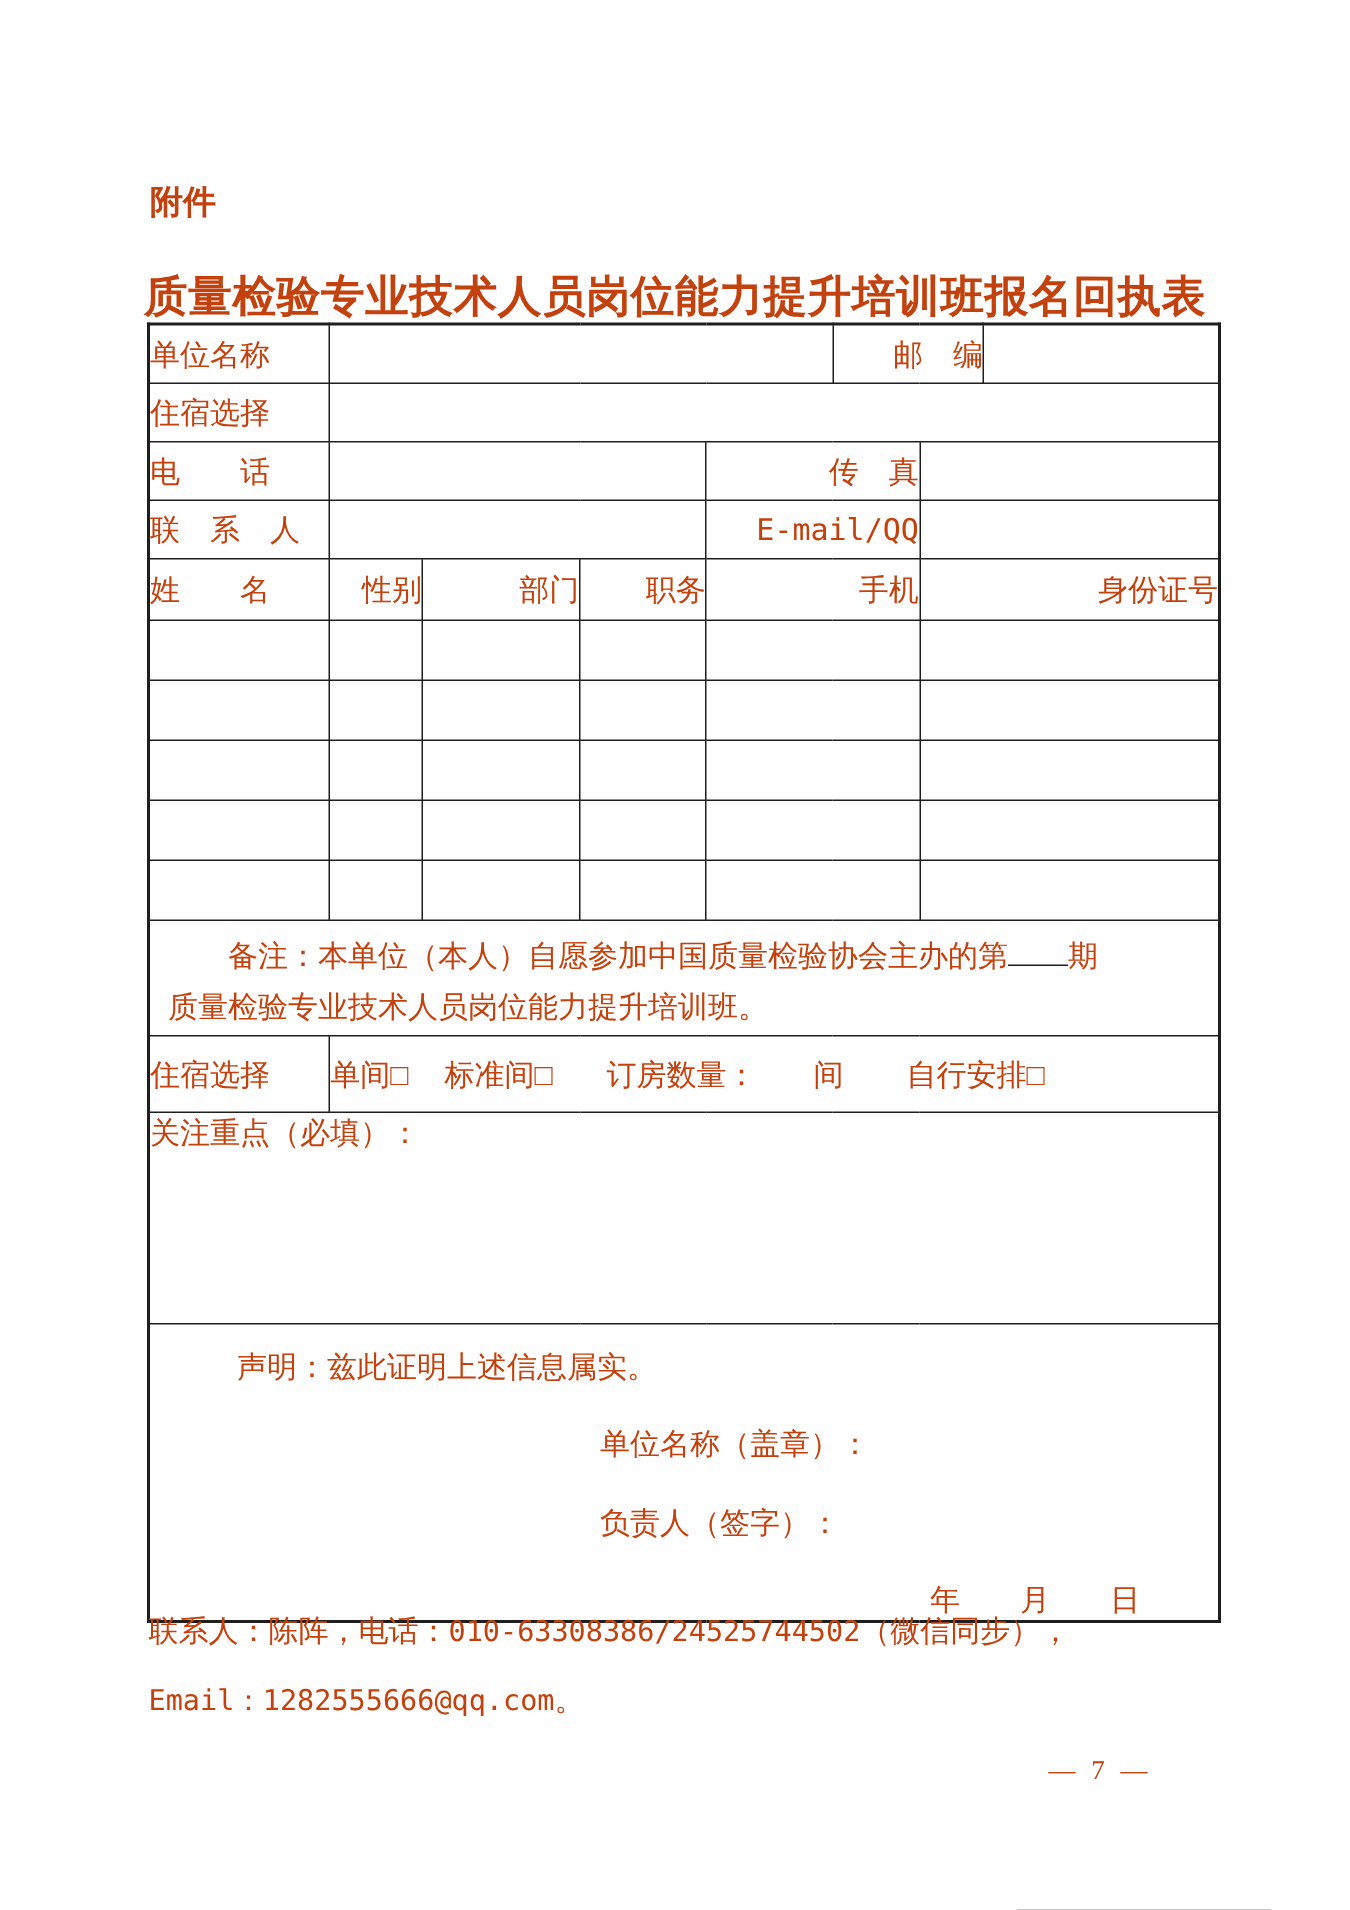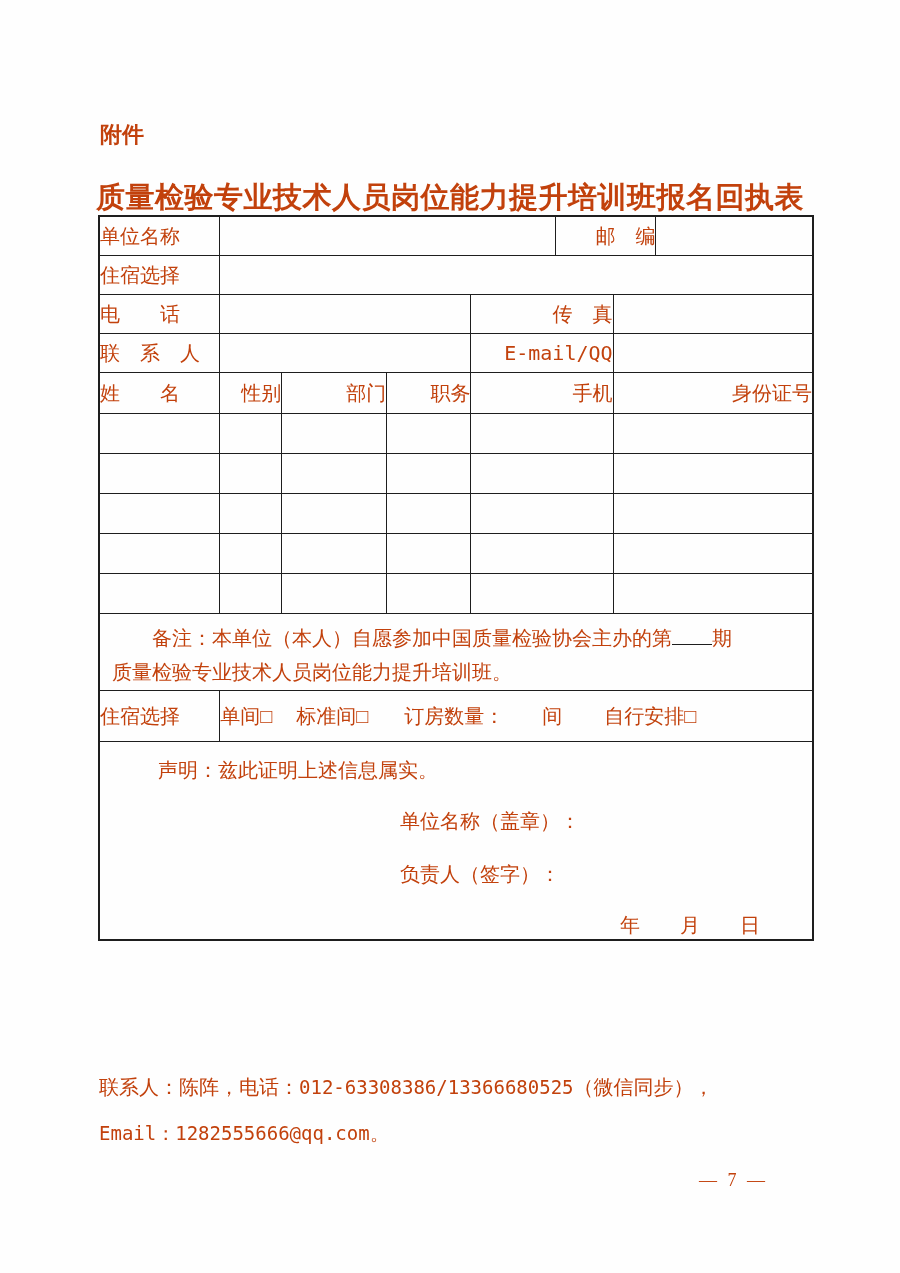--- a/index.html
+++ b/index.html
@@ -171,30 +171,33 @@
           <div class="remark-l1"><span>备注：本单位（本人）自愿参加中国质量检验协会主办的第</span><span class="fill-blank"></span><span>期</span></div>
           <div class="remark-l2">质量检验专业技术人员岗位能力提升培训班。</div>
         </td>
       </tr>
       <tr class="accom">
         <td class="lbl">住宿选择</td>
         <td colspan="7" class="accom-cell">
           <span class="accom-opt1">单间□</span><span class="accom-opt2">标准间□</span><span class="accom-book">订房数量：</span><span class="accom-unit">间</span><span>自行安排□</span>
         </td>
       </tr>
+      <tr class="focus">
+        <td colspan="8" class="focus-cell">关注重点（必填）：</td>
+      </tr>
       <tr class="decl">
         <td colspan="8">
           <p class="decl-statement">声明：兹此证明上述信息属实。</p>
           <p class="decl-seal">单位名称（盖章）：</p>
           <p class="decl-sign">负责人（签字）：</p>
           <p class="decl-date">年　　月　　日</p>
         </td>
       </tr>
     </tbody>
   </table>
 
-  <p class="footer-line1"><span>联系人：陈阵，电话：</span><span class="mono">012-63308386/13366680525</span><span>（微信同步），</span></p>
+  <p class="footer-line1"><span>联系人：陈阵，电话：</span><span class="mono">010-63308386/24525744502</span><span>（微信同步），</span></p>
 
   <p class="footer-line2"><span class="mono">Email：</span><span class="mono">1282555666@qq.com</span><span>。</span></p>
 
   <div class="page-number">— 7 —</div>
 
 </div>
 
 </body></html>

